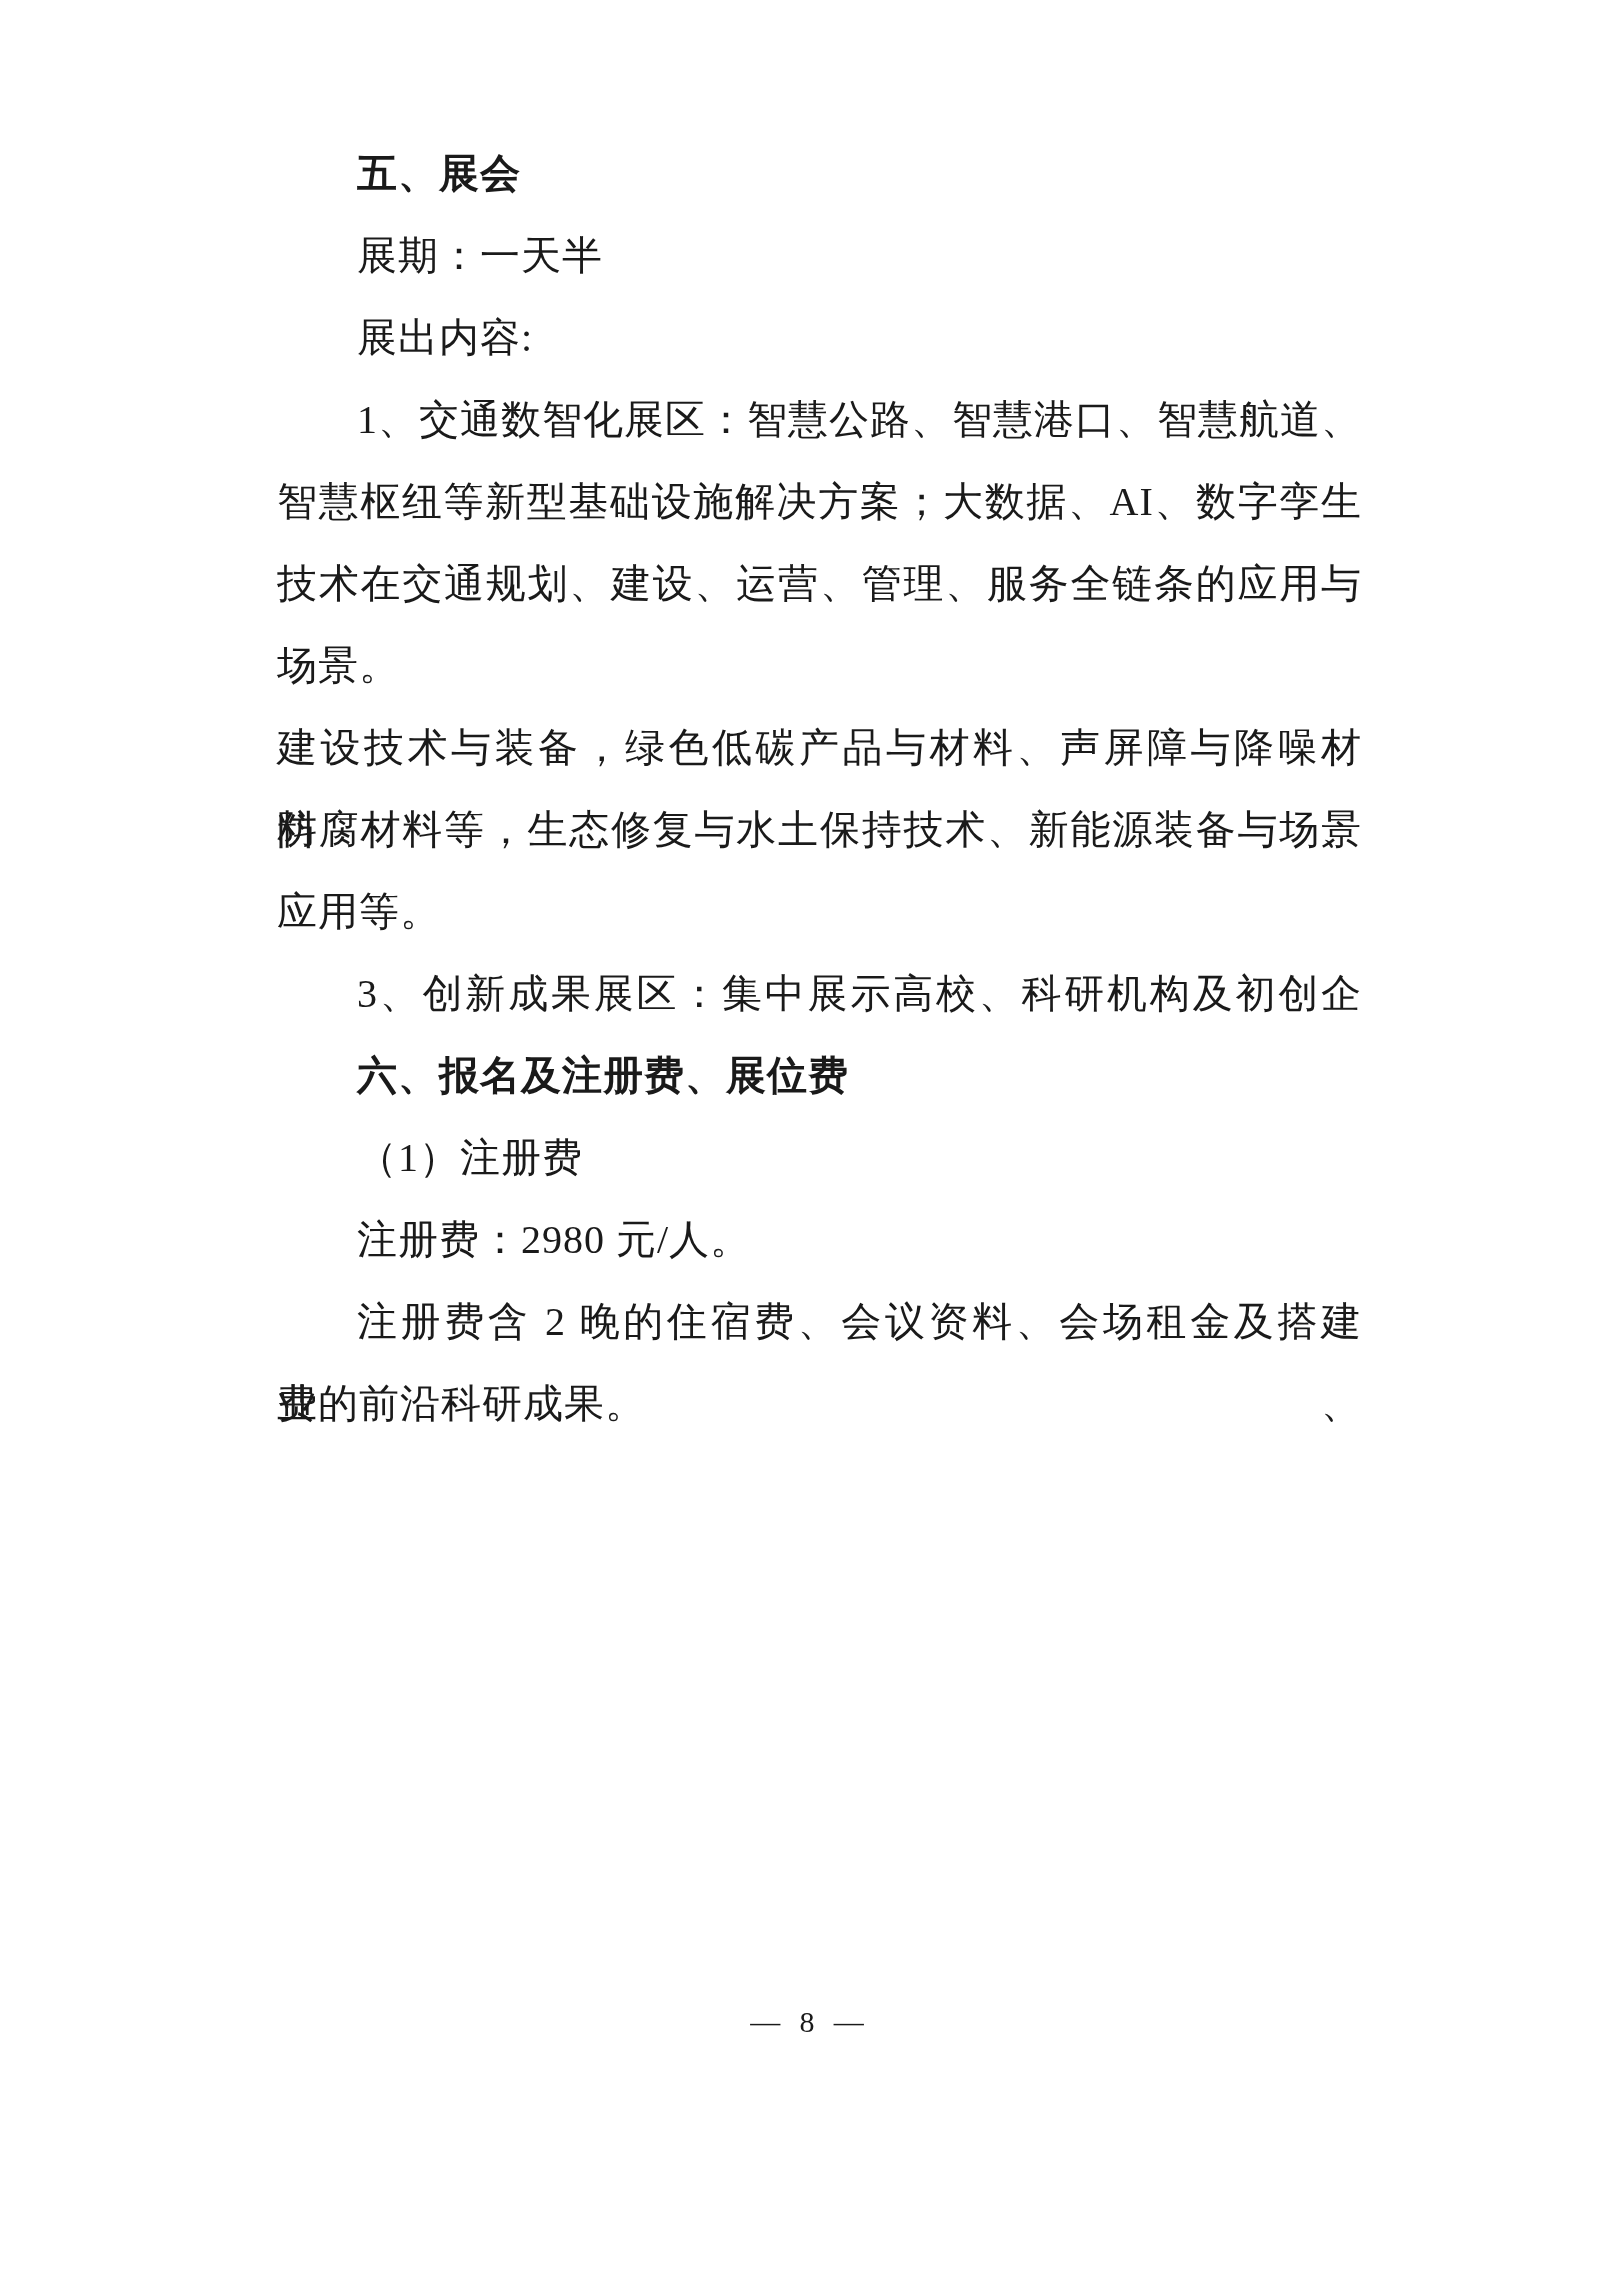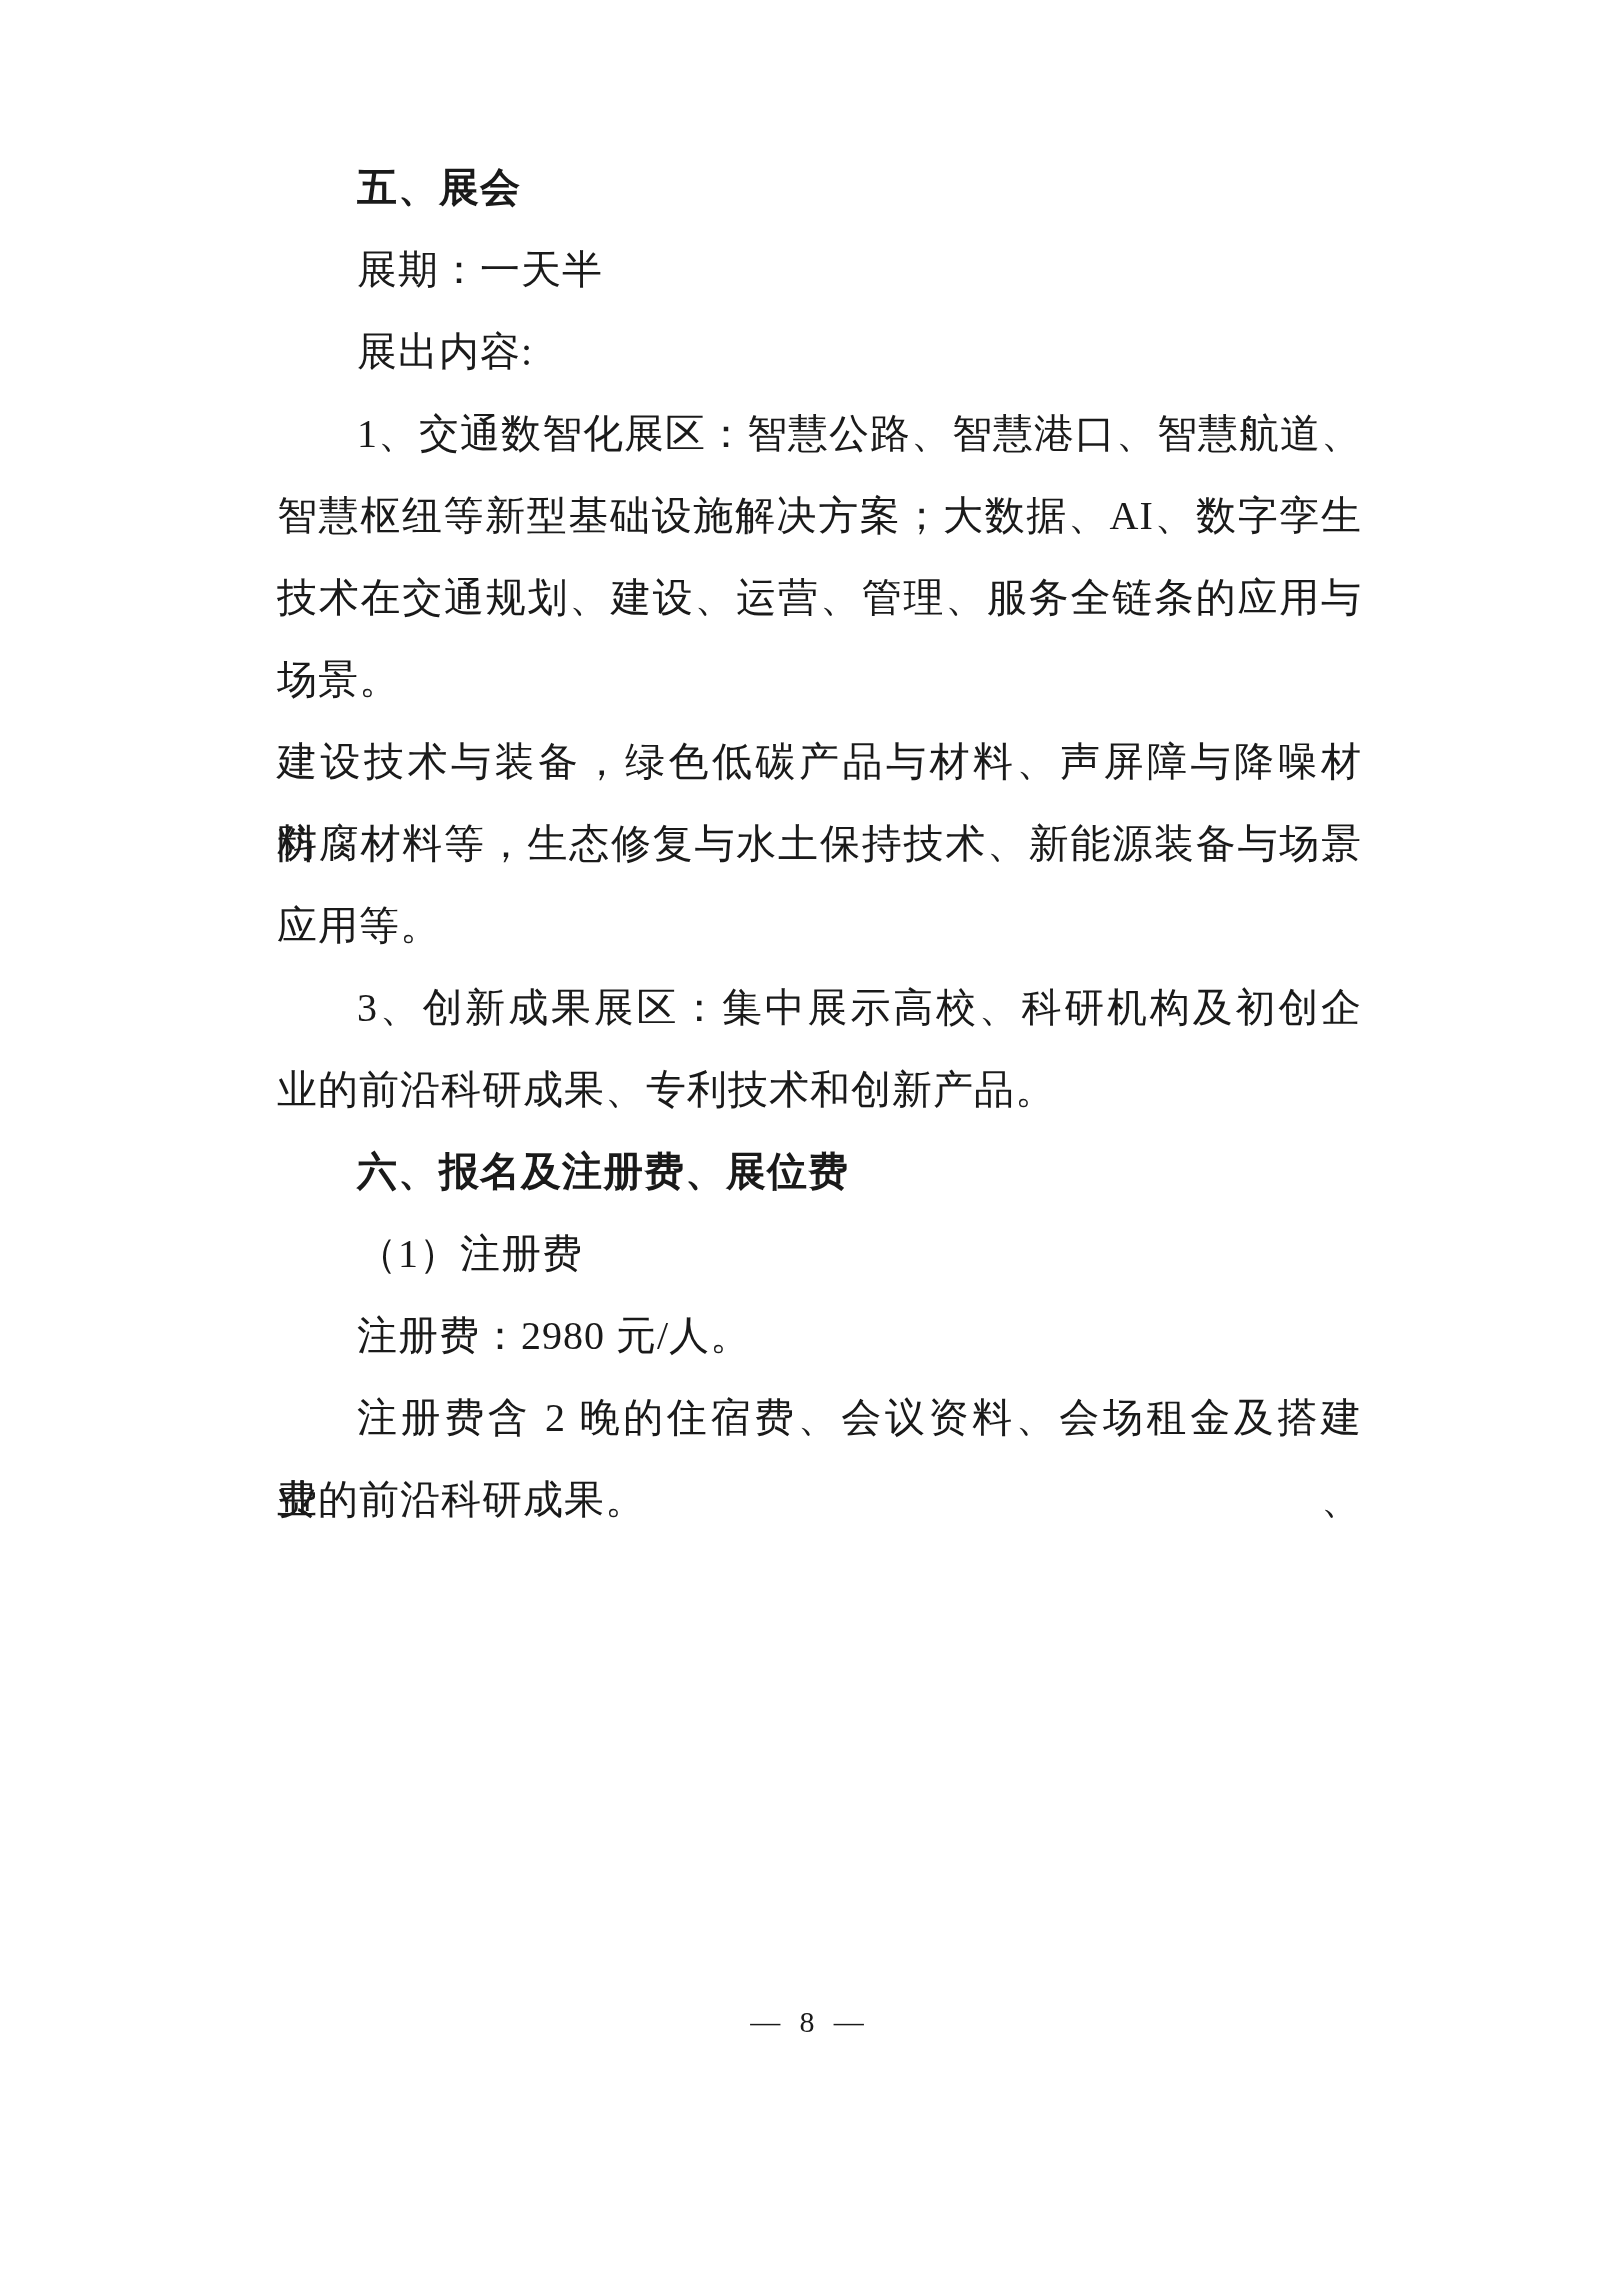--- a/index.html
+++ b/index.html
@@ -12,21 +12,21 @@
     width: 1620px;
     height: 2293px;
     background: #ffffff;
     overflow: hidden;
     font-family: "Liberation Serif", "DejaVu Serif", serif;
     color: #1a1a1a;
   }
   .content {
     position: absolute;
     left: 277px;
-    top: 147px;
+    top: 133px;
     width: 1085px;
   }
   .doc-line {
     display: block;
     height: 82px;
     line-height: 82px;
     font-size: 40px;
     letter-spacing: 1px;
     white-space: normal;
     overflow: visible;
@@ -63,21 +63,20 @@
     <div class="doc-line indent">展期：一天半</div>
     <div class="doc-line indent">展出内容:</div>
     <div class="doc-line indent fill">1、交通数智化展区：智慧公路、智慧港口、智慧航道、</div>
     <div class="doc-line fill">智慧枢纽等新型基础设施解决方案；大数据、AI、数字孪生</div>
     <div class="doc-line fill">技术在交通规划、建设、运营、管理、服务全链条的应用与</div>
     <div class="doc-line">场景。</div>
     <div class="doc-line fill">建设技术与装备，绿色低碳产品与材料、声屏障与降噪材料、</div>
     <div class="doc-line fill">防腐材料等，生态修复与水土保持技术、新能源装备与场景</div>
     <div class="doc-line">应用等。</div>
     <div class="doc-line indent fill">3、创新成果展区：集中展示高校、科研机构及初创企</div>
-    <div class="doc-line">业的前沿科研成果、专利技术和创新产品。</div>
     <div class="doc-line indent bold">六、报名及注册费、展位费</div>
     <div class="doc-line indent">（1）注册费</div>
     <div class="doc-line indent">注册费：2980 元/人。</div>
     <div class="doc-line indent fill">注册费含 2 晚的住宿费、会议资料、会场租金及搭建费、</div>
     <div class="doc-line">业的前沿科研成果。</div>
   </div>
 
   <div class="footer">— 8 —</div>
 </div>
 

